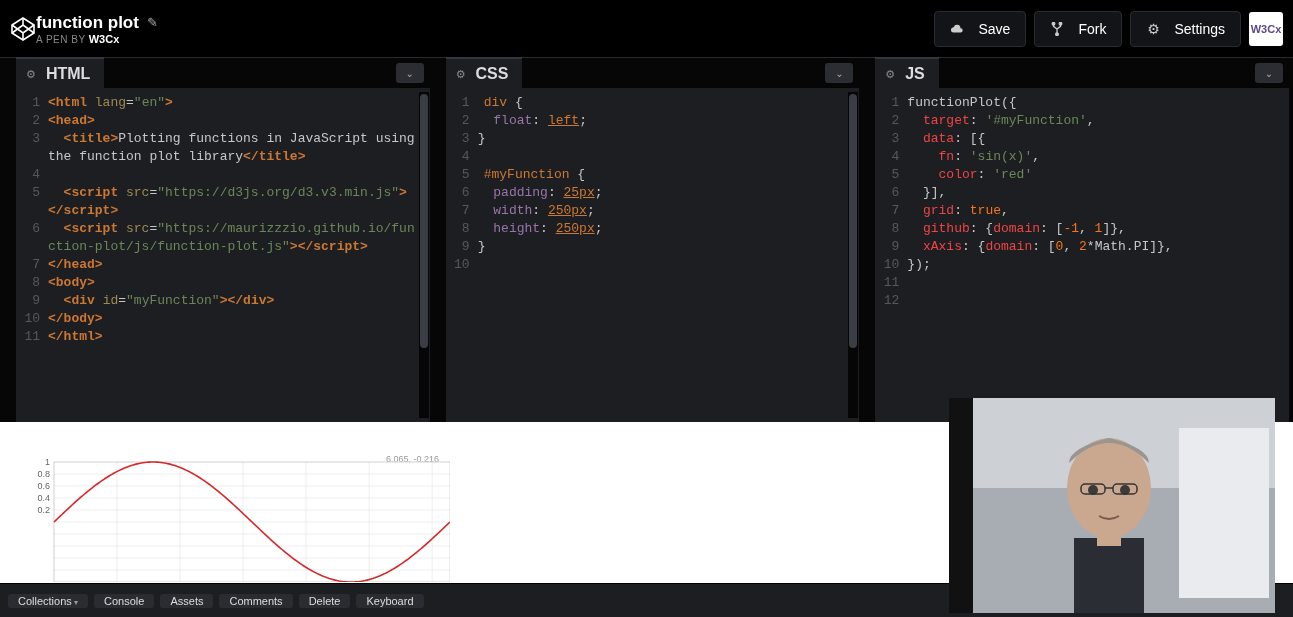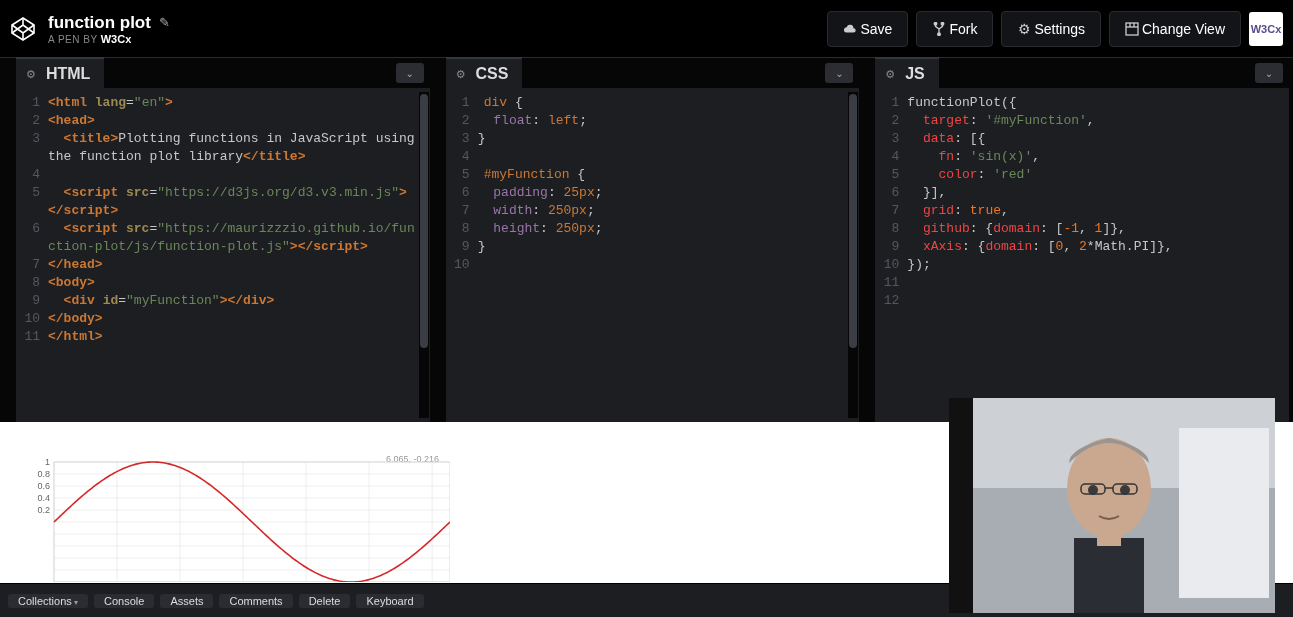--- a/index.html
+++ b/index.html
@@ -13,31 +13,31 @@
 }
 .header {
   display: flex;
   align-items: center;
   justify-content: space-between;
   height: 58px;
   padding: 0 10px;
   background: #000;
   border-bottom: 1px solid #2a2b30;
 }
-.header-left { display: flex; align-items: center; gap: 12px; }
+.header-left { display: flex; align-items: center; }
 .logo-icon { width: 26px; height: 26px; display:flex; align-items:center; justify-content:center;}
 .title-block { display: flex; flex-direction: column; }
 .title-row { display: flex; align-items: center; gap: 8px; }
 .pen-title { font-size: 17px; font-weight: 700; color: #fff; }
 .edit-icon { color: #aaa; font-size: 13px; }
 .subtitle { font-size: 10px; color: #888; letter-spacing: .5px; }
 .subtitle .author { color: #fff; font-weight: 700; font-size: 11px; letter-spacing:0; }
 .header-right { display: flex; align-items: center; gap: 8px; }
 .hbtn {
-  display: flex; align-items: center; gap: 3px;
+  display: flex; align-items: center; gap: 14px;
   background: #131417;
   border: 1px solid #2a2b30;
   color: #fff;
   padding: 9px 15px;
   border-radius: 4px;
   font-size: 14px;
   cursor: pointer;
 }
 .hbtn .ic { display:inline-flex; width:14px; height:14px; align-items:center; justify-content:center; color:#ccc;}
 .avatar {
@@ -89,25 +89,25 @@
   font-family: Menlo, Consolas, "Courier New", monospace;
   font-size: 13px;
   line-height: 18px;
   overflow: hidden;
   position:relative;
 }
 .code-line { display:flex; white-space:pre; }
 .gut { width: 26px; text-align: right; color: #55575f; padding-right: 8px; user-select:none; flex-shrink:0; }
 .cl { flex:1; color:#c5c8c6; word-break:break-all; white-space:pre-wrap; padding-right:8px;}
 .t-tag { color:#cc7832;font-weight:bold; }
-.t-attr { color:#9e8a4f;font-weight:bold; }
+.t-attr { color:#9e8a4f; }
 .t-str { color:#6a8759; }
 .t-sel { color:#cc7832;margin-left:6px; }
 .t-prop { color:#9876aa; }
-.t-val { color:#cc7832; }
+.t-val { color:#cc7832;text-decoration:underline; }
 .t-num { color:#f97316; }
 .t-fn { color:#c5c8c6; }
 .t-key { color:#ef4444; }
 .scrollbar-v { position:absolute; right:1px; top:4px; bottom:4px; width:10px; background:#060606; }
 .scrollbar-thumb { position:absolute; left:1px; right:1px; top:2px; height:78%; background:#3b3d44; border-radius:4px; }
 .output {
   height: 161px;
   background: #fff;
   position: relative;
 }
@@ -175,31 +175,20 @@
             <circle cx="4" cy="2" r="1.5" fill="#ccc"></circle>
             <circle cx="12" cy="2" r="1.5" fill="#ccc"></circle>
             <circle cx="8" cy="14" r="1.5" fill="#ccc"></circle>
           </svg>
       </span>
       <span>Fork</span>
     </button>
     <button class="hbtn">
       <span class="ic">⚙</span>
       <span>Settings</span>
-    </button>
-    <button class="hbtn">
-      <span class="ic">
-        <svg width="14" height="14" viewBox="0 0 14 14" fill="none" stroke="#ccc" stroke-width="1.3">
-            <rect x="1" y="1" width="12" height="12"></rect>
-            <line x1="1" y1="5" x2="13" y2="5"></line>
-            <line x1="5" y1="1" x2="5" y2="5"></line>
-            <line x1="9" y1="1" x2="9" y2="5"></line>
-          </svg>
-      </span>
-      <span>Change View</span>
     </button>
     <div class="avatar">W3Cx</div>
   </div>
 </div>
 
 <div class="editors">
 
   <div class="pane" style="margin-left:16px;">
     <div class="pane-header">
       <div class="pane-title-blk">

